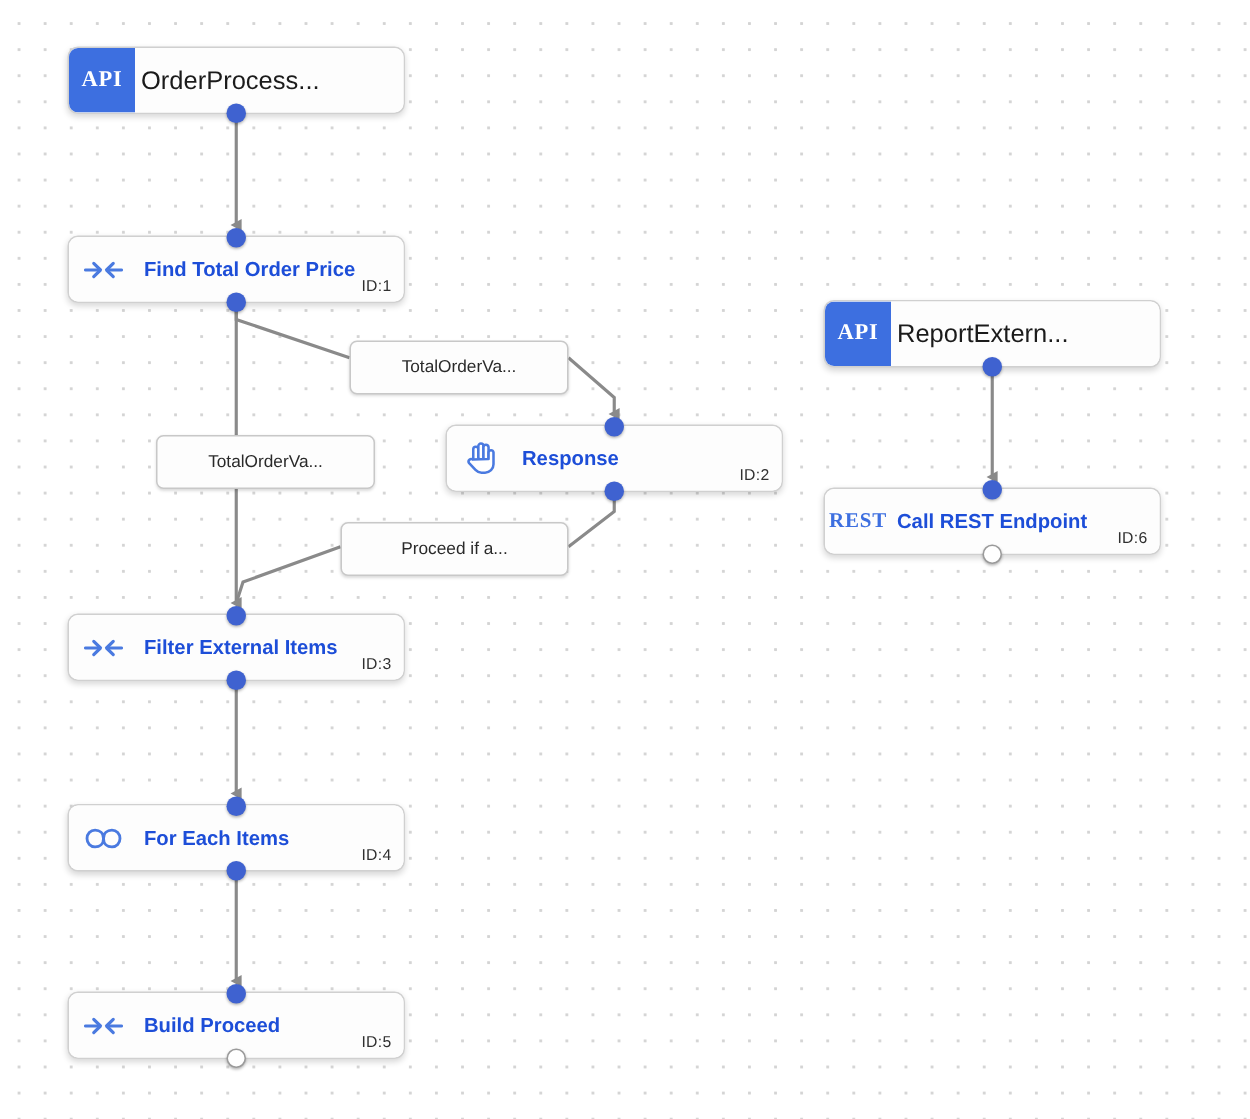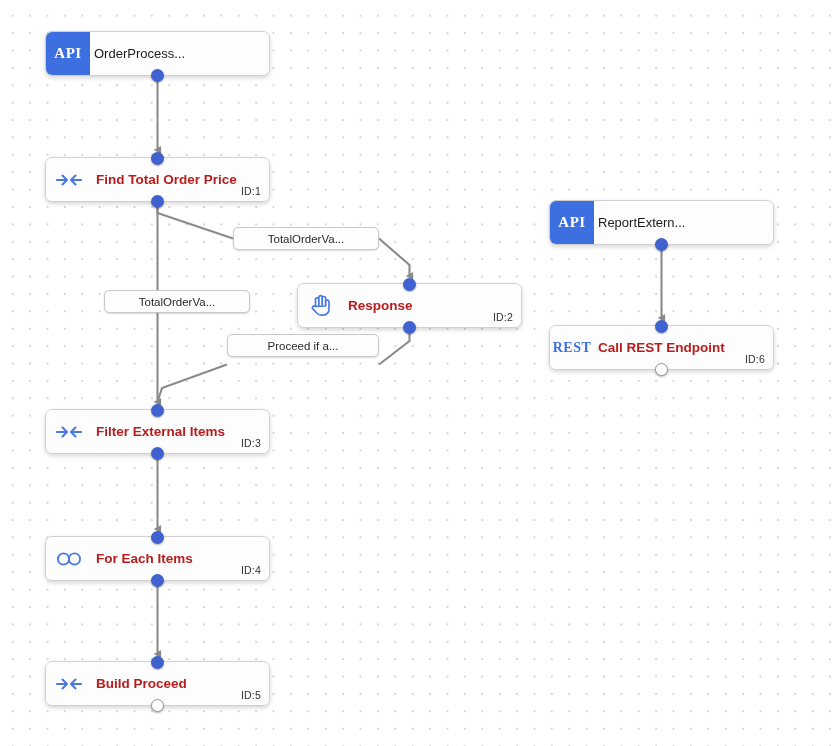--- a/index.html
+++ b/index.html
@@ -79,27 +79,27 @@
     width: 46px;
     flex: 0 0 46px;
     display: flex;
     align-items: center;
     justify-content: center;
   }
 
   .node-label {
     font-size: 13.5px;
     font-weight: 700;
-    color: #b91c1c;
+    color: #1d4ed8;
     white-space: nowrap;
     padding-left: 4px;
   }
   .node-label.thin {
     font-weight: 400;
-    font-size: 13px;
+    font-size: 17px;
     color: #1b1b1b;
   }
 
   .node-id {
     position: absolute;
     right: 8px;
     top: 3px;
     font-size: 10.5px;
     color: #303030;
     font-family: "Liberation Sans", sans-serif;
@@ -135,21 +135,21 @@
     background: #fdfdfd;
     border: 1px solid #c8c8c8;
     border-radius: 5px;
     height: 23px;
     display: flex;
     align-items: center;
     justify-content: center;
     font-size: 11.5px;
     color: #2a2a2a;
     box-shadow: 0 1px 2px rgba(0,0,0,0.14);
-    padding: 4px 10px;
+    padding: 17px 10px;
     white-space: nowrap;
   }
 </style>
 </head>
 <body>
 
 <div id="canvas">
 
   <svg id="edges" viewBox="0 0 833 746">
     <defs>
@@ -289,15 +289,15 @@
     </div>
     <div class="node-id">ID:6</div>
     <div class="port filled top"></div>
     <div class="port hollow bottom"></div>
   </div>
 
   <div class="edge-label" style="left:233px; top:227px; width:146px;">TotalOrderVa...</div>
 
   <div class="edge-label" style="left:104px; top:290px; width:146px;">TotalOrderVa...</div>
 
-  <div class="edge-label" style="left:227px; top:334px; width:152px;">Proceed if a...</div>
+  <div class="edge-label" style="left:227px; top:348px; width:152px;">Proceed if a...</div>
 
 </div>
 
 </body></html>

